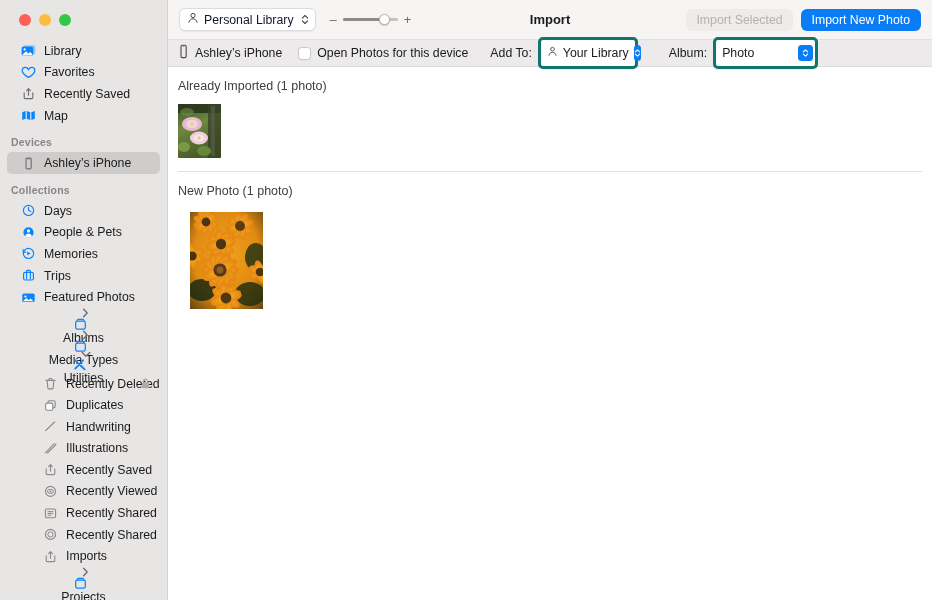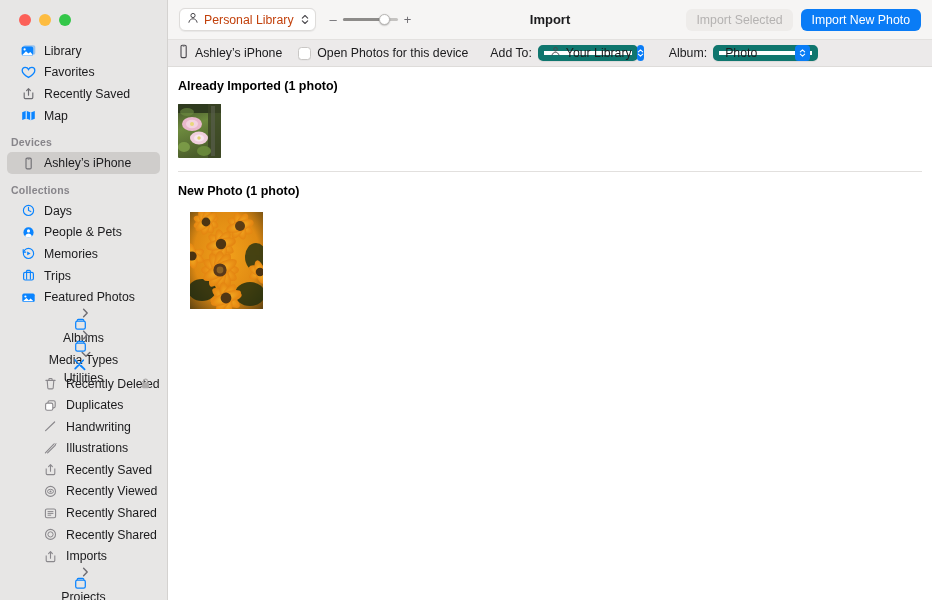--- a/index.html
+++ b/index.html
@@ -107,21 +107,21 @@
     padding: 0 11px;
   }
   .lib-pop {
     display: flex; align-items: center;
     height: 23px;
     background: #ffffff;
     border: 1px solid #dedcda;
     border-radius: 6px;
     padding: 0 6px 0 7px;
     font-size: 12.3px;
-    color: #c2410c;
+    color: #0f172a;
     gap: 5px;
     box-shadow: 0 0.5px 1px rgba(0,0,0,0.06);
   }
   .chev-ud { display: flex; flex-direction: column; gap: 1px; color: #636166; margin-left: 2px; }
   .zoomctl {
     display: flex; align-items: center;
     margin-left: 14px;
     gap: 6px;
   }
   .zoom-sign { font-size: 13px; color: #6f6d72; line-height: 1; }
@@ -197,23 +197,23 @@
   .checkwrap { display: flex; align-items: center; gap: 6px; margin-left: 16px; }
   .checkbox {
     width: 13px; height: 13px;
     background: #ffffff;
     border: 1px solid #c9c7c5;
     border-radius: 3.5px;
     box-shadow: 0 0.5px 0.5px rgba(0,0,0,0.05);
   }
   .addto-label { margin-left: 22px; }
   .popup {
-    height: 16px;
+    height: 32px;
     background: #ffffff;
-    border: 6px solid #0f766e;
+    border: 3px solid #0f766e;
     border-radius: 5px;
     display: flex;
     align-items: center;
     padding: 0 2px 0 6px;
     margin-left: 6px;
     gap: 5px;
     box-shadow: 0 0.5px 0.8px rgba(0,0,0,0.07);
     position: relative;
   }
   .popup .ptext { flex: 1 1 auto; white-space: nowrap; }
@@ -230,22 +230,22 @@
 
   
   .content {
     flex: 1 1 auto;
     overflow: hidden;
     padding: 0;
     background: #ffffff;
   }
   .sec-head {
     font-size: 12.5px;
-    font-weight: 700;
-    color: #000000;
+    font-weight: 400;
+    color: #404040;
     padding: 12px 0 0 10px;
   }
   .thumbrow { padding: 11px 0 0 10px; display: flex; gap: 10px; }
   .divider {
     height: 1px;
     background: #e2e0de;
     margin: 13px 10px 0 10px;
   }
   .thumb { display: block; border-radius: 1px; }
 </style>

